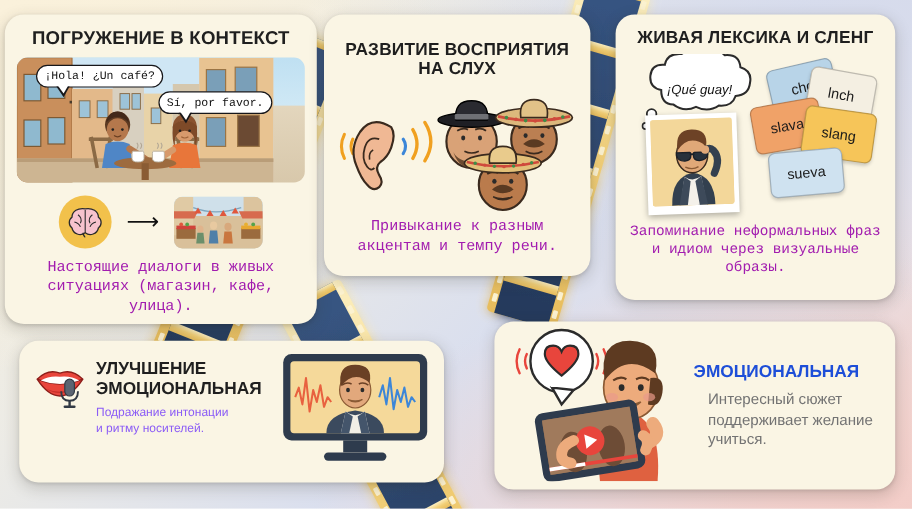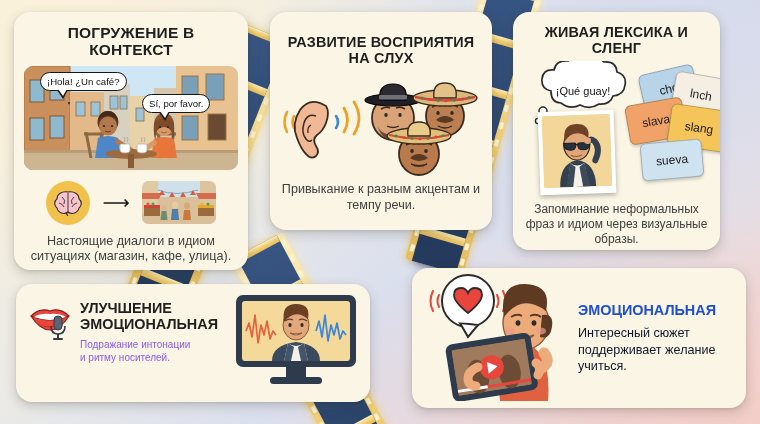--- a/index.html
+++ b/index.html
@@ -31,36 +31,37 @@
   }
   .card-title{
     font-weight:bold;
     color:#1f1f1f;
     text-align:center;
     letter-spacing:.2px;
     line-height:1.12;
   }
   .card-desc{
     text-align:center;
-    color:#404040;
+    color:#a21caf;
     line-height:1.25;
+    font-family:Liberation Mono, monospace;
   }
 
   
-  #card-immersion{left:14px;top:12px;width:234px;height:258px;padding:10px 10px 8px;}
+  #card-immersion{left:4px;top:12px;width:260px;height:258px;padding:10px 10px 8px;}
   #card-immersion .card-title{font-size:15.5px;margin:2px 0 7px;}
   #card-immersion .card-desc{font-size:12.6px;margin-top:9px;padding:0 2px;}
   .scene{
     position:relative;width:100%;height:104px;border-radius:9px;overflow:hidden;
     background:linear-gradient(#bfe0f2 0%,#cfe8f5 38%,#e3d6bd 39%,#d8c8ab 100%);
   }
   .bubble{
     position:absolute;background:#fff;border:1.6px solid #17171a;border-radius:13px;
     font-size:9.6px;color:#111;padding:3px 6px;white-space:nowrap;z-index:4;
-    font-family:Liberation Sans, sans-serif;
+    font-family:Liberation Mono, monospace;
   }
   .bubble:after{
     content:"";position:absolute;width:0;height:0;
     border-left:6px solid transparent;border-right:5px solid transparent;
     border-top:9px solid #17171a;bottom:-9px;left:16px;
   }
   .bubble:before{
     content:"";position:absolute;width:0;height:0;z-index:1;
     border-left:5px solid transparent;border-right:4px solid transparent;
     border-top:7px solid #fff;bottom:-6px;left:17px;
@@ -77,31 +78,31 @@
     position:relative;
   }
 
   
   #card-listening{left:270px;top:12px;width:222px;height:218px;padding:20px 10px 8px;}
   #card-listening .card-title{font-size:14.4px;margin:2px 0 4px;}
   #card-listening .card-desc{font-size:12.6px;}
   .ear-area{position:relative;height:112px;}
 
   
-  #card-slang{left:513px;top:12px;width:207px;height:238px;padding:10px 10px 8px;}
+  #card-slang{left:513px;top:12px;width:233px;height:238px;padding:10px 10px 8px;}
   #card-slang .card-title{font-size:14.4px;margin:2px 0 3px;}
   #card-slang .card-desc{font-size:12px;}
   .slang-area{position:relative;height:143px;}
   .thought{
     position:absolute;left:8px;top:6px;width:104px;height:52px;
   }
   .thought-txt{
     position:absolute;left:0;top:0;width:104px;height:52px;
     display:flex;align-items:center;justify-content:center;
-    font-size:11px;color:#111;z-index:3;
+    font-size:11px;color:#111;z-index:3;font-style:italic;
   }
   .photo{
     position:absolute;left:16px;top:52px;width:76px;height:83px;
     background:#fff;padding:4px 4px 7px;box-sizing:border-box;
     box-shadow:0 2px 5px rgba(0,0,0,.3);
     transform:rotate(-2deg);
   }
   .photo-inner{width:100%;height:100%;border-radius:2px;overflow:hidden;
     background:linear-gradient(#f3d89a,#efc97f);position:relative;}
   .wordcard{
@@ -114,21 +115,21 @@
   
   #card-pronun{left:16px;top:284px;width:354px;height:118px;padding:10px 12px;}
   #card-pronun .pr-title{
     font-weight:bold;font-size:14.4px;color:#1f1f1f;line-height:1.12;
   }
   #card-pronun .pr-desc{font-size:10px;color:#8b5cf6;line-height:1.3;margin-top:6px;}
 
   
   #card-emotion{left:412px;top:268px;width:334px;height:140px;padding:8px 10px;}
   #card-emotion .em-title{font-weight:bold;font-size:14.4px;color:#1d4ed8;line-height:1.15;}
-  #card-emotion .em-desc{font-size:12.6px;color:#0f172a;line-height:1.3;margin-top:7px;}
+  #card-emotion .em-desc{font-size:12.6px;color:#737373;line-height:1.3;margin-top:7px;margin-left:12px;}
 
   .row{display:flex;align-items:center;}
 </style>
 </head>
 <body>
 
 <div id="stage">
 
   <div class="film" style="left:-20px;top:-40px;width:820px;height:480px;">
     <svg width="820" height="480" viewBox="0 0 820 480">
@@ -417,21 +418,21 @@
           <ellipse cx="33" cy="24" rx="3" ry="3.4" fill="#e8c9a0"></ellipse>
           <path d="M30 28 h6 l1 11 h-8z" fill="#4f7fa8"></path>
           <ellipse cx="45" cy="25" rx="3" ry="3.4" fill="#d8a87c"></ellipse>
           <path d="M42 29 h6 l1 10 h-8z" fill="#c9763f"></path>
           <ellipse cx="22" cy="27" rx="2.6" ry="3" fill="#e0b48c"></ellipse>
           <path d="M19.5 30 h5 l1 9 h-7z" fill="#6b8f6b"></path>
         </svg>
       </div>
     </div>
 
-    <div class="card-desc">Настоящие диалоги в идиом ситуациях (магазин, кафе, улица).</div>
+    <div class="card-desc">Настоящие диалоги в живых ситуациях (магазин, кафе, улица).</div>
   </div>
 
   <div class="card" id="card-listening">
     <div class="card-title">
       <span>РАЗВИТИЕ ВОСПРИЯТИЯ</span><br>
       <span>НА СЛУХ</span>
     </div>
 
     <div class="ear-area">
       <svg width="202" height="112" viewBox="0 0 202 112" style="position:absolute;inset:0">

